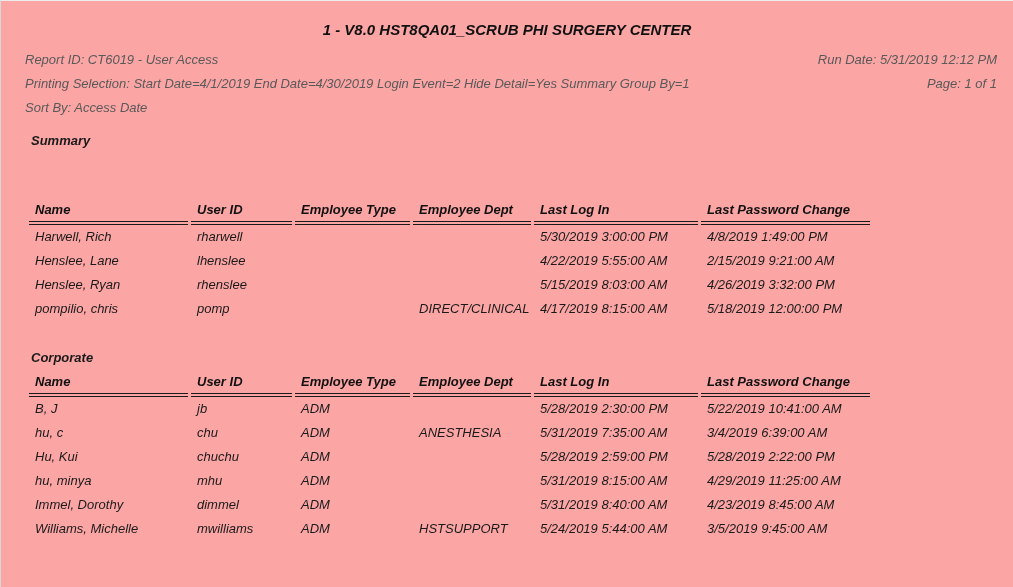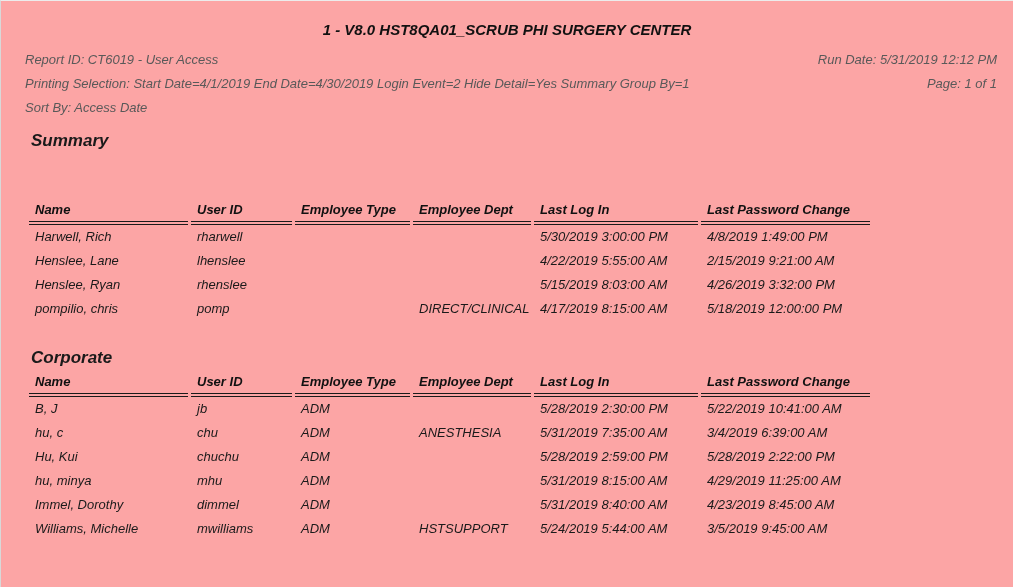--- a/index.html
+++ b/index.html
@@ -34,21 +34,21 @@
   }
   .meta-row{
     display:flex;justify-content:space-between;
     font-size:13px;color:var(--meta-text);
     line-height:24px;
   }
   .meta-left{white-space:nowrap;}
   .meta-right{white-space:nowrap;text-align:right;}
   .sections{padding-left:25px;}
   .section-heading{
-    font-size:17px;font-weight:bold;color:var(--body-text);
+    font-size:13px;font-weight:bold;color:var(--body-text);
     margin-left:5px;
     line-height:16px;
   }
   .section:nth-of-type(1) .section-heading{margin-top:13px;}
   .section:nth-of-type(1) table{margin-top:52px;}
   .section:nth-of-type(2) .section-heading{margin-top:29px;}
   .section:nth-of-type(2) table{margin-top:7px;}
   table{
     border-collapse:separate;
     border-spacing:3px 0;

